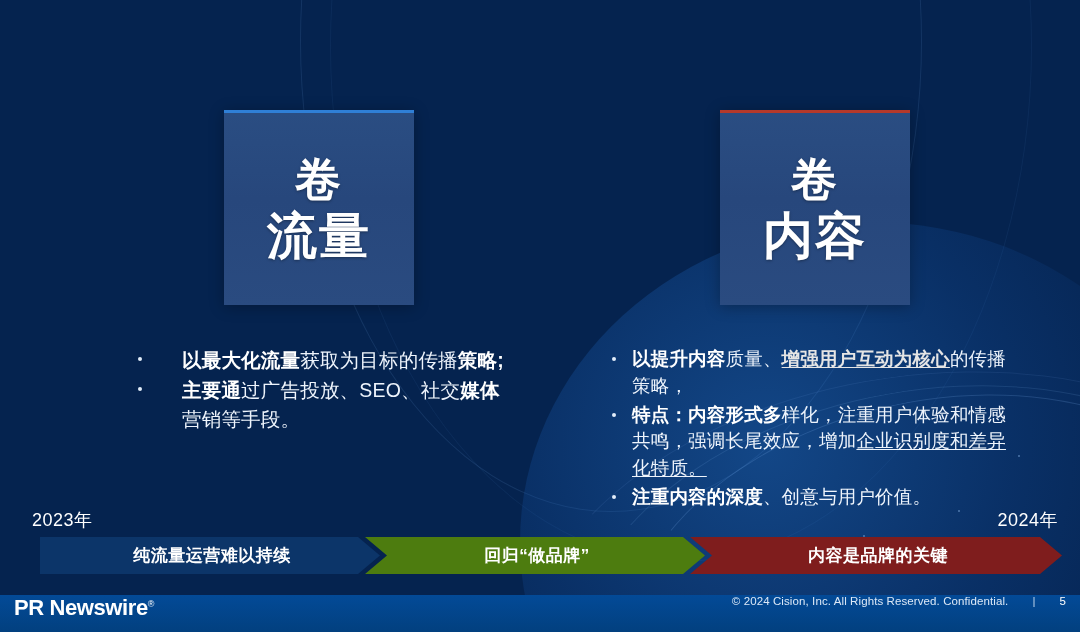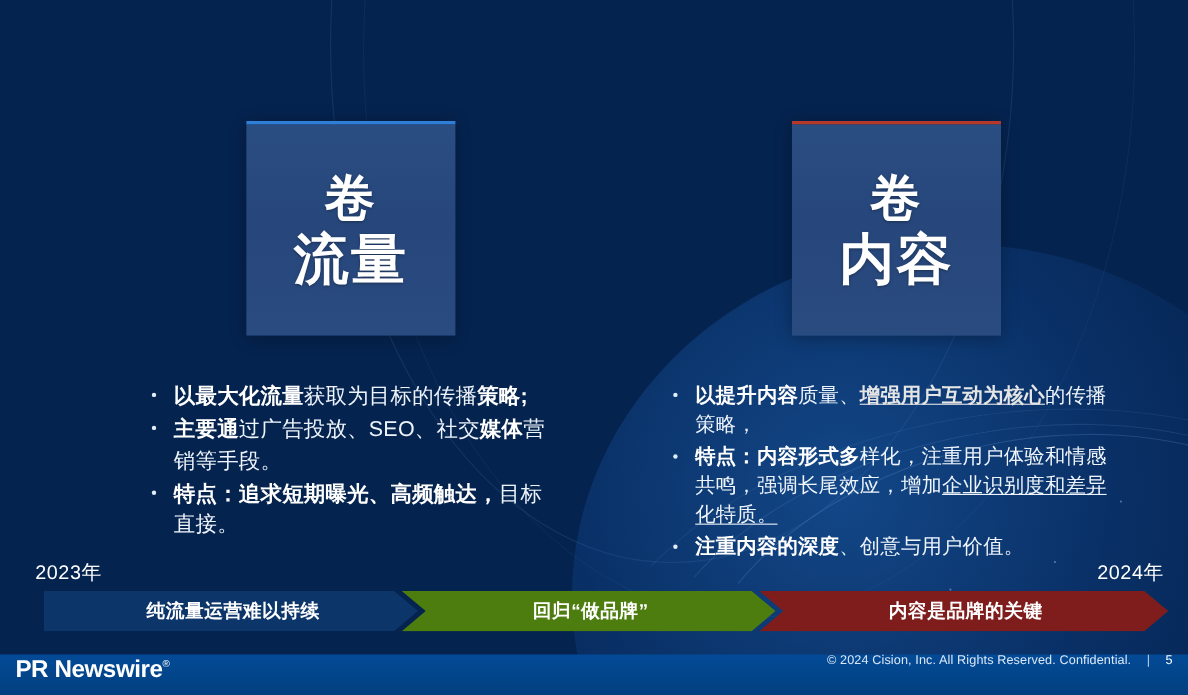--- a/index.html
+++ b/index.html
@@ -113,21 +113,21 @@
     border-radius: 50%;
     background: #e2edfa;
   }
   .bullet-text {
     flex: 1 1 auto;
     font-size: 19px;
     line-height: 1.45;
     color: #eef4fc;
     letter-spacing: 0.2px;
   }
-  .bullets.left .bullet-text  { font-size: 19.5px; }
+  .bullets.left .bullet-text  { font-size: 19.5px; margin-left: 24px; }
   .bullets.right .bullet-text { font-size: 18.5px; }
   .t-b { font-weight: bold; color: #ffffff; }
   .t-r { font-weight: normal; }
   .t-bu { font-weight: bold; color: #e5e5e5; text-decoration: underline; text-underline-offset: 2px; }
   .t-ru { font-weight: normal; text-decoration: underline; text-underline-offset: 2px; }
 
   
   .year {
     position: absolute;
     top: 508px;
@@ -188,21 +188,21 @@
     font-size: 9px;
     vertical-align: super;
     font-weight: normal;
   }
   .copy {
     margin-right: 14px;
     font-size: 11.5px;
     color: #dce8f6;
     display: flex;
     align-items: center;
-    gap: 14px;
+    gap: 24px;
     letter-spacing: 0.1px;
   }
   .copy .sep { color: #bdd2ea; }
   .copy .pg  { color: #ffffff; }
 </style>
 </head>
 <body>
 
 <div class="slide">
 
@@ -229,24 +229,20 @@
 
   <div class="bullets left" id="col-left">
       <div class="bullet">
         <div class="bullet-dot"></div>
         <div class="bullet-text"><span class="t-b">以最大化流量</span><span class="t-r">获取为目标的传播</span><span class="t-b">策略;</span></div>
       </div>
       <div class="bullet">
         <div class="bullet-dot"></div>
         <div class="bullet-text"><span class="t-b">主要通</span><span class="t-r">过广告投放、SEO、社交</span><span class="t-b">媒体</span><span class="t-r">营销等手段。</span></div>
       </div>
-      <div class="bullet">
-        <div class="bullet-dot"></div>
-        <div class="bullet-text"><span class="t-b">特点：追求短期曝光、高频触达，</span><span class="t-r">目标直接。</span></div>
-      </div>
     </div>
   <div class="bullets right" id="col-right">
       <div class="bullet">
         <div class="bullet-dot"></div>
         <div class="bullet-text"><span class="t-b">以提升内容</span><span class="t-r">质量、</span><span class="t-bu">增强用户互动为核心</span><span class="t-r">的传播策略，</span></div>
       </div>
       <div class="bullet">
         <div class="bullet-dot"></div>
         <div class="bullet-text"><span class="t-b">特点：内容形式多</span><span class="t-r">样化，注重用户体验和情感共鸣，强调长尾效应，增加</span><span class="t-ru">企业识别度和差异化特质。</span></div>
       </div>

